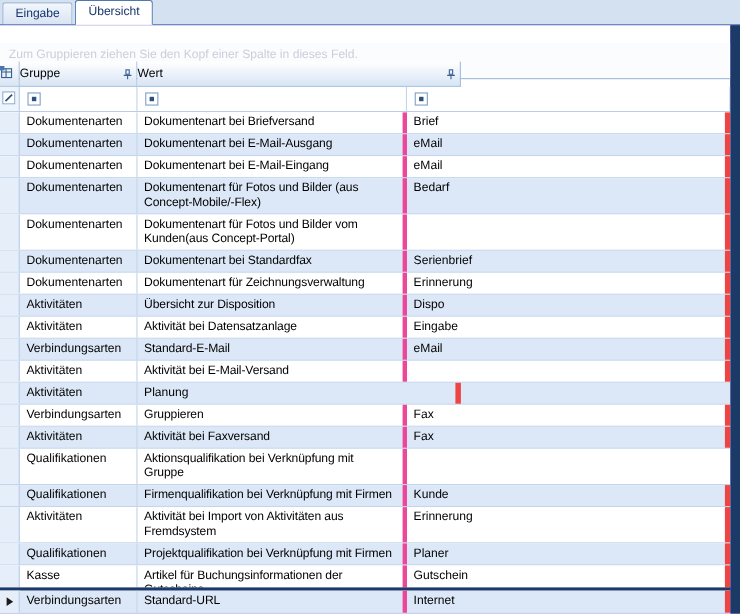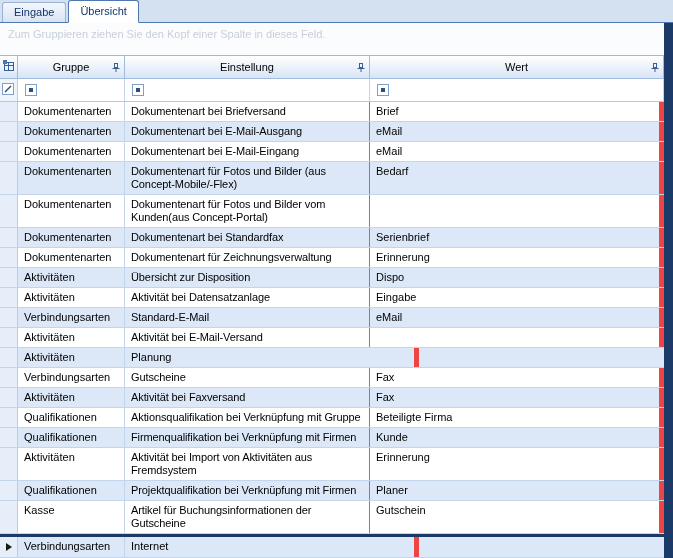--- a/index.html
+++ b/index.html
@@ -13,48 +13,48 @@
   .tab{height:20px;line-height:19px;padding:0 11px;margin-right:2px;color:#15356e;
        background:linear-gradient(#f3f7fc,#d9e4f2);border:1px solid #9ab1d3;border-bottom:none;
        border-radius:3px 3px 0 0;white-space:nowrap}
   .tab.active{background:#fff;border-color:#4f79ae;height:23px;line-height:21px;margin-bottom:-1px;border-bottom:1px solid #fff}
 
   
   .grid{position:absolute;left:0;top:23px;width:664px;height:535px;background:#fff}
   .dark-strip{position:absolute;left:664px;top:23px;width:9px;height:535px;background:#1c3a68}
 
   
-  .group-panel{position:absolute;left:0;top:0;width:664px;height:33px;background:#fbfcfe;
+  .group-panel{position:absolute;left:0;top:16px;width:664px;height:33px;background:#fbfcfe;
                border-bottom:1px solid #9db8d8;padding:5px 0 0 8px;color:#c9cfd9}
 
   
   .header-row{position:absolute;left:0;top:33px;width:664px;height:23px;display:flex}
   .hcell{position:relative;border-right:1px solid #a0bbdc;border-bottom:1px solid #a0bbdc;
-         background:linear-gradient(#ffffff,#d8e5f5);display:flex;align-items:center;justify-content:center}
+         background:linear-gradient(#ffffff,#d8e5f5);display:flex;align-items:center;justify-content:flex-start}
   .hc0{width:18px}.hc1{width:107px}.hc2{width:245px}.hc3{width:294px}
   .pin{position:absolute;right:3px;top:6px;width:10px;height:11px;line-height:0}
 
   
   .filter-row{position:absolute;left:0;top:56px;width:664px;height:23px;display:flex;background:#fff;
               border-bottom:1px solid #b3c8e2}
   .fcell{border-right:1px solid #c3d5ea;display:flex;align-items:center;padding-left:7px}
   .fc0{width:18px;padding-left:2px;background:#eef4fb;border-right:1px solid #b9cde6}
   .fc1{width:107px}.fc2{width:245px}.fc3{width:294px}
   .filter-box{width:12px;height:12px;border:1px solid #7fa0c8;background:#fff;position:relative}
   .filter-box::after{content:"";position:absolute;left:3px;top:3px;width:4px;height:4px;background:#2d4f7e}
 
   
   .rows{position:absolute;left:0;top:79px;width:664px;height:432px;overflow:hidden;background:#fff}
   .row{display:flex;border-bottom:1px solid #c3d5ea;background:#fff}
   .rows .row:nth-child(even){background:#dce8f7}
   .ind{width:18px;flex:none;background:#e6eefa;border-right:1px solid #b9cde6;
        display:flex;align-items:center;justify-content:center}
   .cell{padding:3px 6px;line-height:13px;overflow:hidden}
   .cc1{width:107px;flex:none;border-right:1px solid #c3d5ea}
-  .cc2{width:245px;flex:none;border-right:1px solid #ec4899;letter-spacing:-0.1px}
+  .cc2{width:245px;flex:none;border-right:4px solid #ec4899;letter-spacing:-0.1px}
   .cc3{width:294px;flex:none;border-right:5px solid #ef4444}
 
   
   .fixed-sep{position:absolute;left:0;top:511px;width:664px;height:3px;background:#1c3a68}
   .fixed-row{position:absolute;left:0;top:514px;width:664px;height:21px;display:flex;background:#dce8f7;
              border-bottom:1px solid #c3d5ea}
   .arrow{width:0;height:0;border-left:6px solid #1a1a1a;border-top:4px solid transparent;border-bottom:4px solid transparent}
 </style>
 </head>
 <body>
@@ -86,30 +86,20 @@
       <div class="hcell hc1">
         <span>Gruppe</span>
         <span class="pin">
           <svg width="10" height="11" viewBox="0 0 10 11">
               <rect x="3.5" y="1.5" width="3" height="4" fill="#eef4fb" stroke="#3a5f92"></rect>
               <line x1="1.5" y1="6.5" x2="8.5" y2="6.5" stroke="#3a5f92"></line>
               <line x1="5" y1="6.5" x2="5" y2="10" stroke="#3a5f92"></line>
             </svg>
         </span>
       </div>
-      <div class="hcell hc2">
-        <span>Einstellung</span>
-        <span class="pin">
-          <svg width="10" height="11" viewBox="0 0 10 11">
-              <rect x="3.5" y="1.5" width="3" height="4" fill="#eef4fb" stroke="#3a5f92"></rect>
-              <line x1="1.5" y1="6.5" x2="8.5" y2="6.5" stroke="#3a5f92"></line>
-              <line x1="5" y1="6.5" x2="5" y2="10" stroke="#3a5f92"></line>
-            </svg>
-        </span>
-      </div>
       <div class="hcell hc3">
         <span>Wert</span>
         <span class="pin">
           <svg width="10" height="11" viewBox="0 0 10 11">
               <rect x="3.5" y="1.5" width="3" height="4" fill="#eef4fb" stroke="#3a5f92"></rect>
               <line x1="1.5" y1="6.5" x2="8.5" y2="6.5" stroke="#3a5f92"></line>
               <line x1="5" y1="6.5" x2="5" y2="10" stroke="#3a5f92"></line>
             </svg>
         </span>
       </div>
@@ -203,34 +193,33 @@
     <div class="cell cc3"></div>
   </div>
         <div class="row">
     <div class="ind"></div>
     <div class="cell cc1">Aktivitäten</div>
     <div class="cell cc3">Planung</div>
   </div>
         <div class="row">
     <div class="ind"></div>
     <div class="cell cc1">Verbindungsarten</div>
-    <div class="cell cc2">Gutscheine</div>
+    <div class="cell cc2">Gruppieren</div>
     <div class="cell cc3">Fax</div>
   </div>
         <div class="row">
     <div class="ind"></div>
     <div class="cell cc1">Aktivitäten</div>
     <div class="cell cc2">Aktivität bei Faxversand</div>
     <div class="cell cc3">Fax</div>
   </div>
         <div class="row">
     <div class="ind"></div>
     <div class="cell cc1">Qualifikationen</div>
     <div class="cell cc2">Aktionsqualifikation bei Verknüpfung mit Gruppe</div>
-    <div class="cell cc3">Beteiligte Firma</div>
   </div>
         <div class="row">
     <div class="ind"></div>
     <div class="cell cc1">Qualifikationen</div>
     <div class="cell cc2">Firmenqualifikation bei Verknüpfung mit Firmen</div>
     <div class="cell cc3">Kunde</div>
   </div>
         <div class="row">
     <div class="ind"></div>
     <div class="cell cc1">Aktivitäten</div>
@@ -250,19 +239,20 @@
     <div class="cell cc3">Gutschein</div>
   </div>
       </div>
 
     <div class="fixed-sep"></div>
     <div class="row fixed-row">
       <div class="ind">
         <span class="arrow"></span>
       </div>
       <div class="cell cc1">Verbindungsarten</div>
+      <div class="cell cc2">Standard-URL</div>
       <div class="cell cc3">Internet</div>
     </div>
 
   </div>
 
   <div class="dark-strip"></div>
 </div>
 
 </body></html>

